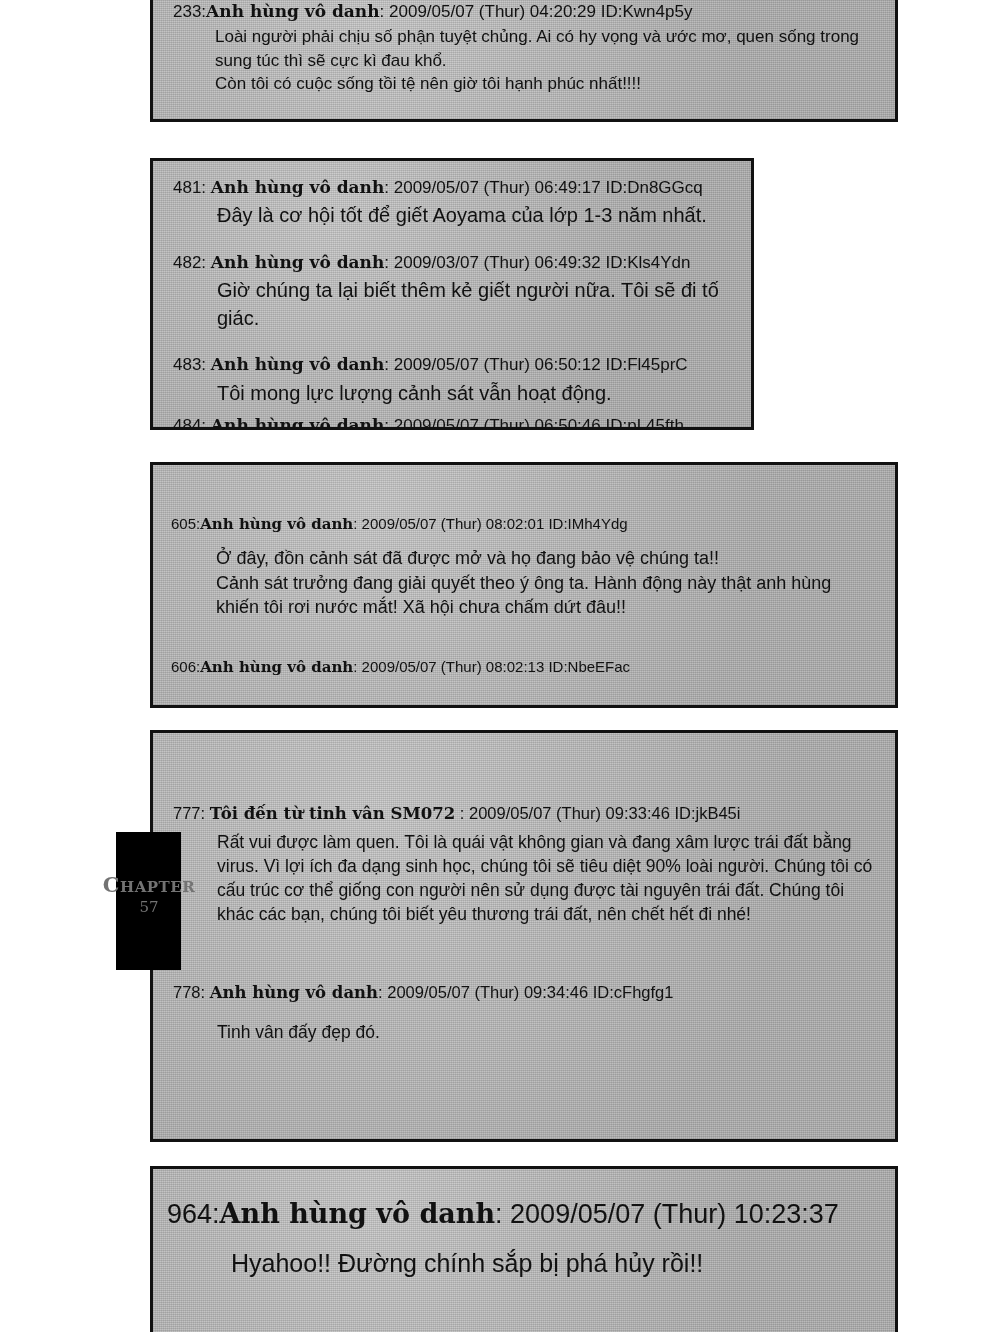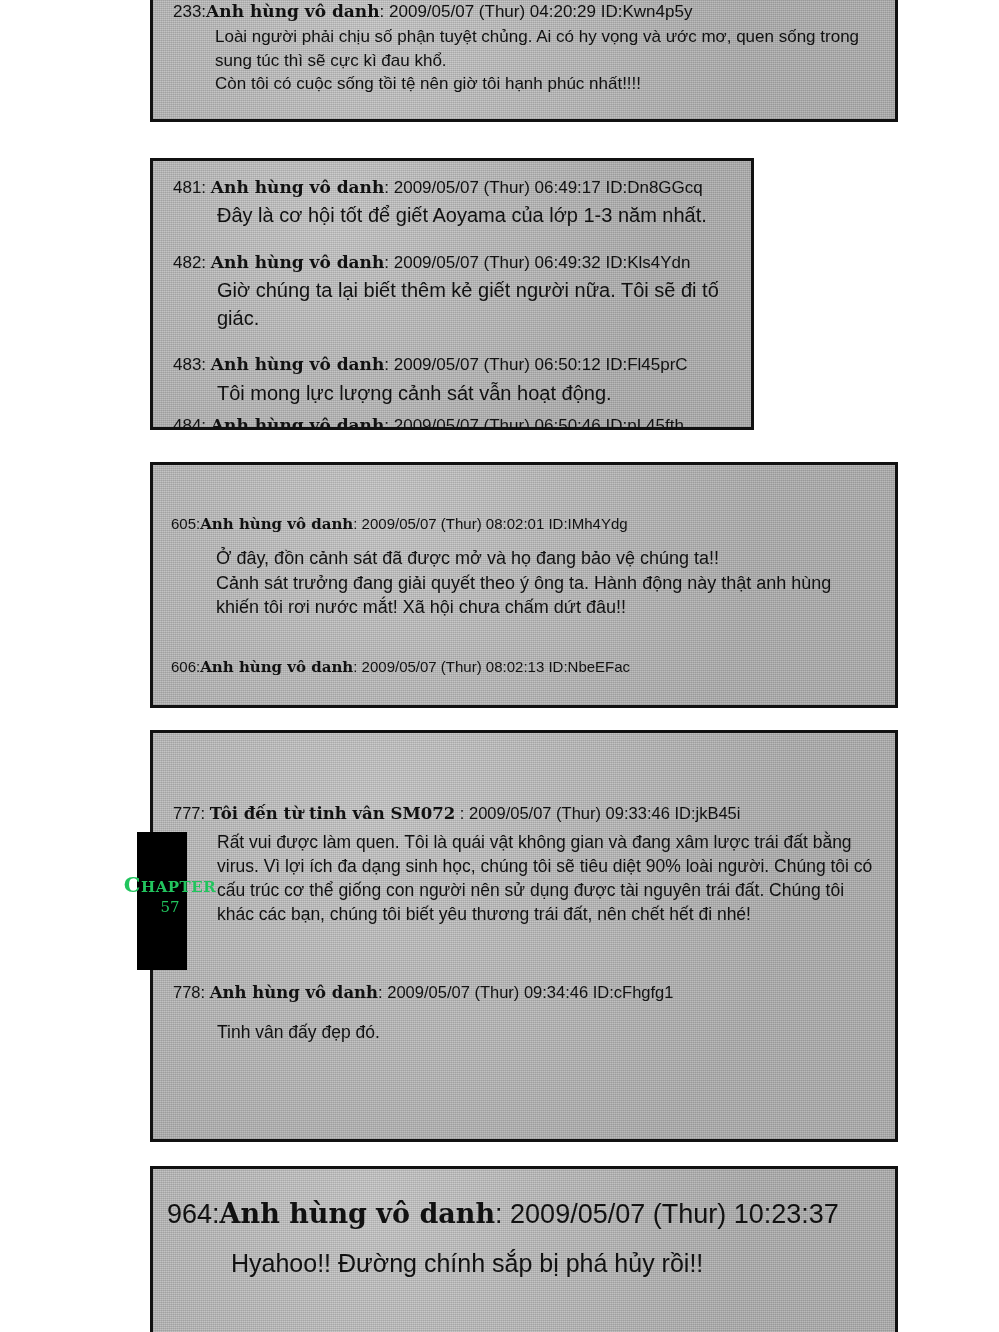--- a/index.html
+++ b/index.html
@@ -114,26 +114,26 @@
     width: 748px;
     height: 180px;
     padding: 28px 10px 0 14px;
   }
   #panel-5 .post-header { font-size: 27px; }
   #panel-5 .body-text { font-size: 25px; padding-left: 64px; margin-top: 14px; }
 
   
   #chapter-tab {
     position: absolute;
-    left: 137px;
+    left: 116px;
     top: 832px;
-    width: 50px;
+    width: 65px;
     height: 138px;
     background: #000000;
-    color: #22c55e;
+    color: #737373;
     z-index: 5;
   }
   #chapter-tab .chapter-word {
     position: absolute;
     left: -26px;
     top: 40px;
     width: 118px;
     text-align: center;
     font-family: "DejaVu Serif", serif;
     font-weight: bold;
@@ -170,21 +170,21 @@
 
   <div class="panel" id="panel-2">
     <div class="post">
       <div class="post-header">
         <span class="num">481:</span> <span class="handle">Anh hùng vô danh</span><span class="meta">: 2009/05/07 (Thur) 06:49:17 ID:Dn8GGcq</span>
       </div>
       <div class="body-text">Đây là cơ hội tốt để giết Aoyama của lớp 1-3 năm nhất.</div>
     </div>
     <div class="post">
       <div class="post-header">
-        <span class="num">482:</span> <span class="handle">Anh hùng vô danh</span><span class="meta">: 2009/05/07 (Thur) 06:49:32 ID:Kls4Ydn</span>
+        <span class="num">482:</span> <span class="handle">Anh hùng vô danh</span><span class="meta">: 2009/03/07 (Thur) 06:49:32 ID:Kls4Ydn</span>
       </div>
       <div class="body-text">Giờ chúng ta lại biết thêm kẻ giết người nữa. Tôi sẽ đi tố giác.</div>
     </div>
     <div class="post last">
       <div class="post-header">
         <span class="num">483:</span> <span class="handle">Anh hùng vô danh</span><span class="meta">: 2009/05/07 (Thur) 06:50:12 ID:Fl45prC</span>
       </div>
       <div class="body-text">Tôi mong lực lượng cảnh sát vẫn hoạt động.</div>
       <div class="post-header" style="margin-top:8px;">
         <span class="num">484:</span> <span class="handle">Anh hùng vô danh</span><span class="meta">: 2009/05/07 (Thur) 06:50:46 ID:pL45fth</span>

